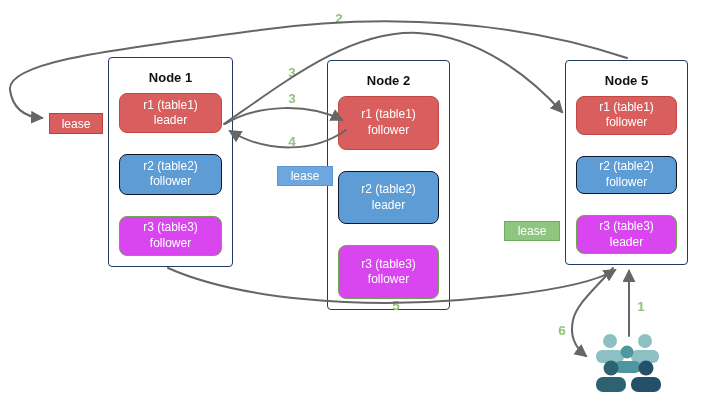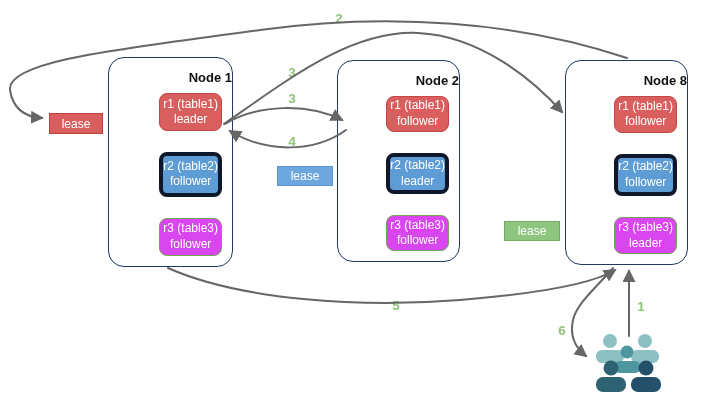--- a/index.html
+++ b/index.html
@@ -1,31 +1,31 @@
 <!DOCTYPE html>
 <html><head>
 <meta charset="utf-8">
 <style>
   html,body{margin:0;padding:0;background:#fff;}
   #canvas{
     position:relative;width:704px;height:405px;background:#ffffff;overflow:hidden;
     font-family:"Liberation Sans",sans-serif;
   }
   .node{
-    position:absolute;background:#fff;border:1.5px solid #1f3a63;border-radius:16px;
-    box-sizing:border-box;display:flex;flex-direction:column;align-items:flex-end;
+    position:absolute;background:#fff;border:1.5px solid #1f3a63;border-radius:4px;
+    box-sizing:border-box;display:flex;flex-direction:column;
   }
   .node-title{text-align:center;font-weight:bold;font-size:13px;color:#111;padding:12px 0 8px;}
   .replicas{display:flex;flex-direction:column;gap:21px;padding:0 10px 10px;flex:1;}
   .replica{
     border-radius:8px;color:#fff;font-size:12px;line-height:1.3;flex:1;
     display:flex;flex-direction:column;align-items:center;justify-content:center;text-align:center;
   }
   .replica.red{background:#d95f5e;border:1px solid #c24845;}
-  .replica.blue{background:#5e9cd6;border:4px solid #0f172a;}
+  .replica.blue{background:#5e9cd6;border:1px solid #0f172a;}
   .replica.green{background:#d946ef;border:1px solid #72a454;}
   .lease{
     position:absolute;border-radius:0;color:#fff;font-size:12px;box-sizing:border-box;
     display:flex;align-items:center;justify-content:center;
   }
   .lease.red{background:#d95f5e;border:1.5px solid #c0403d;}
   .lease.blue{background:#6ea7de;border:1.5px solid #5a96d2;}
   .lease.green{background:#8ec67f;border:1.5px solid #74ad62;}
   .step{
     position:absolute;transform:translate(-50%,-50%);
@@ -49,40 +49,40 @@
         <span>r2 (table2)</span>
         <span>follower</span>
       </div>
       <div class="replica green">
         <span>r3 (table3)</span>
         <span>follower</span>
       </div>
     </div>
   </div>
 
-  <div class="node" style="left:337px;top:60px;width:123px;height:202px;">
+  <div class="node" style="left:327px;top:60px;width:123px;height:250px;">
     <div class="node-title">Node 2</div>
     <div class="replicas">
       <div class="replica red">
         <span>r1 (table1)</span>
         <span>follower</span>
       </div>
       <div class="replica blue">
         <span>r2 (table2)</span>
         <span>leader</span>
       </div>
       <div class="replica green">
         <span>r3 (table3)</span>
         <span>follower</span>
       </div>
     </div>
   </div>
 
   <div class="node" style="left:565px;top:60px;width:123px;height:205px;">
-    <div class="node-title">Node 8</div>
+    <div class="node-title">Node 5</div>
     <div class="replicas">
       <div class="replica red">
         <span>r1 (table1)</span>
         <span>follower</span>
       </div>
       <div class="replica blue">
         <span>r2 (table2)</span>
         <span>follower</span>
       </div>
       <div class="replica green">

